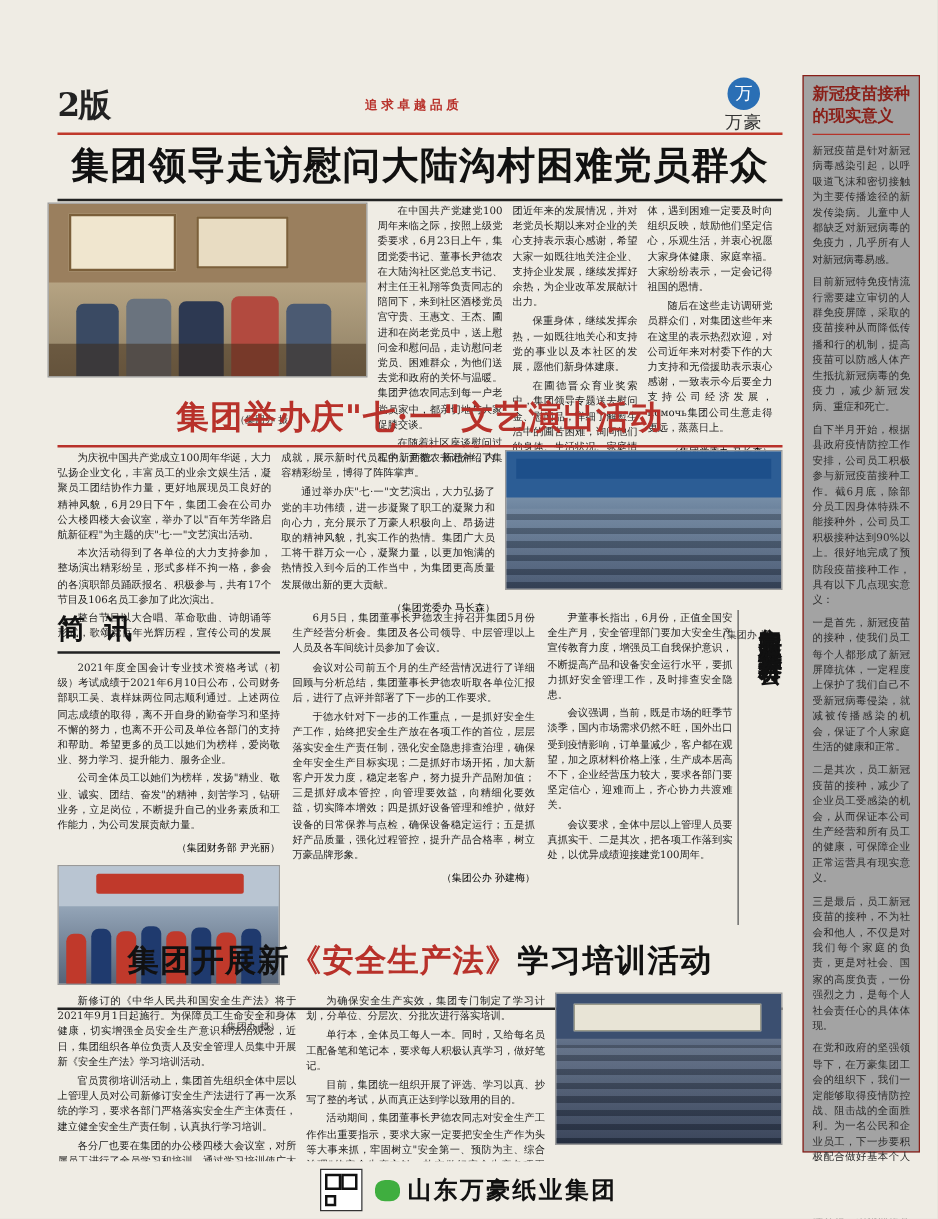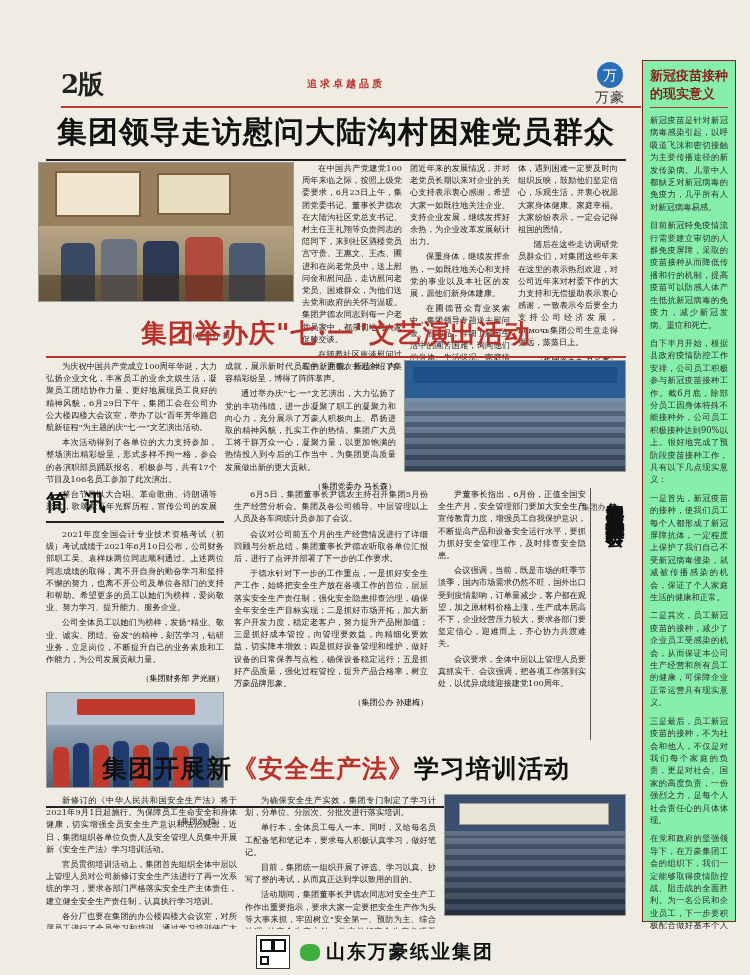--- a/index.html
+++ b/index.html
@@ -14,21 +14,21 @@
     position: relative;
     width: 750px; height: 975px;
     background: #efece4;
     padding: 0;
   }
   
   .masthead {
     position: absolute;
     left: 46px; top: 62px; width: 580px; height: 46px;
     border-bottom: 2px solid #c0392b;
-    display: flex; align-items: center; margin-left: 15px;
+    display: flex; align-items: center;
   }
   .pagenum {
     font-size: 26px; font-weight: bold; color: #222;
     font-family: "DejaVu Serif", serif;
     letter-spacing: -1px;
     margin-right: 10px;
   }
   .mh-slogan-l, .mh-slogan-r {
     flex: 1; text-align: center;
     font-size: 10px; color: #b8312a;
@@ -47,21 +47,21 @@
   }
   .mh-logo .nm {
     font-size: 14px; color: #333; margin-top: 1px;
     font-family: Liberation Mono, monospace; letter-spacing: 1px;
   }
   
   .sidebox {
     position: absolute;
     right: 14px; top: 60px; width: 94px; height: 862px;
     border: 1px solid #8a1f18;
-    background: #86efac;
+    background: #a3a3a3;
     padding: 6px 7px;
   }
   .sidebox h2 {
     margin: 0 0 6px 0;
     font-size: 13px; line-height: 18px;
     color: #8a1f18; font-weight: bold;
     font-family: "DejaVu Serif", serif;
     border-bottom: 1px solid #b5342b;
     padding-bottom: 4px;
   }
@@ -270,21 +270,21 @@
     <div class="col-mid">
       <p class="body-txt">6月5日，集团董事长尹德农主持召开集团5月份生产经营分析会。集团及各公司领导、中层管理以上人员及各车间统计员参加了会议。</p>
       <p class="body-txt">会议对公司前五个月的生产经营情况进行了详细回顾与分析总结，集团董事长尹德农听取各单位汇报后，进行了点评并部署了下一步的工作要求。</p>
       <p class="body-txt">于德水针对下一步的工作重点，一是抓好安全生产工作，始终把安全生产放在各项工作的首位，层层落实安全生产责任制，强化安全隐患排查治理，确保全年安全生产目标实现；二是抓好市场开拓，加大新客户开发力度，稳定老客户，努力提升产品附加值；三是抓好成本管控，向管理要效益，向精细化要效益，切实降本增效；四是抓好设备管理和维护，做好设备的日常保养与点检，确保设备稳定运行；五是抓好产品质量，强化过程管控，提升产品合格率，树立万豪品牌形象。</p>
       <p class="sig-r">（集团公办 孙建梅）</p>
     </div>
 
     <div class="col-mid2">
       <p class="body-txt">尹董事长指出，6月份，正值全国安全生产月，安全管理部门要加大安全生产宣传教育力度，增强员工自我保护意识，不断提高产品和设备安全运行水平，要抓力抓好安全管理工作，及时排查安全隐患。</p>
       <p class="body-txt">会议强调，当前，既是市场的旺季节淡季，国内市场需求仍然不旺，国外出口受到疫情影响，订单量减少，客户都在观望，加之原材料价格上涨，生产成本居高不下，企业经营压力较大，要求各部门要坚定信心，迎难而上，齐心协力共渡难关。</p>
-      <p class="body-txt">会议要求，全体中层以上管理人员要真抓实干、会议强调，把各项工作落到实处，以优异成绩迎接建党100周年。</p>
+      <p class="body-txt">会议要求，全体中层以上管理人员要真抓实干、二是其次，把各项工作落到实处，以优异成绩迎接建党100周年。</p>
     </div>
 
     <div class="vtitle">集团召开五月份生产经营分析会</div>
   </div>
 
   <div class="headline h4-main">
     <span>集团开展新</span><span class="red">《安全生产法》</span><span>学习培训活动</span>
   </div>
 
   <div class="a4">

